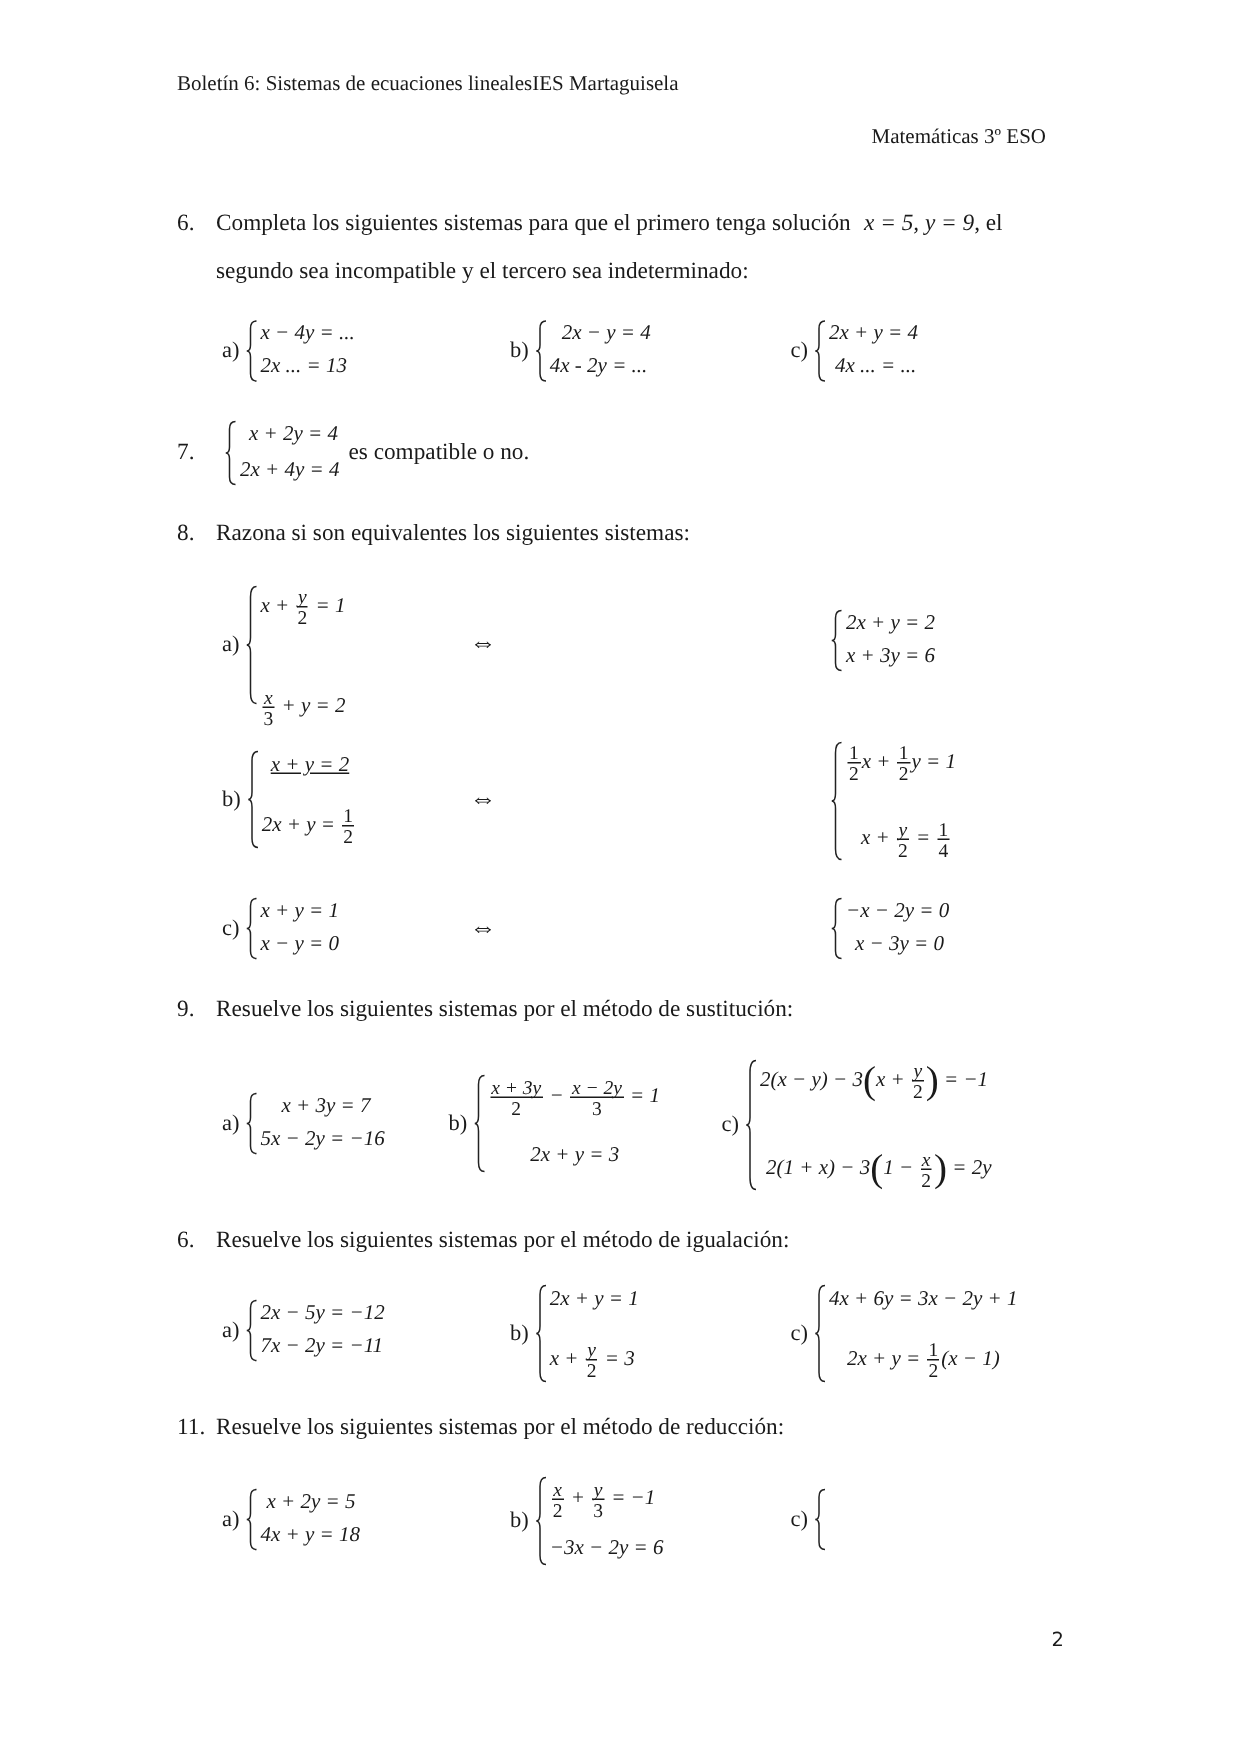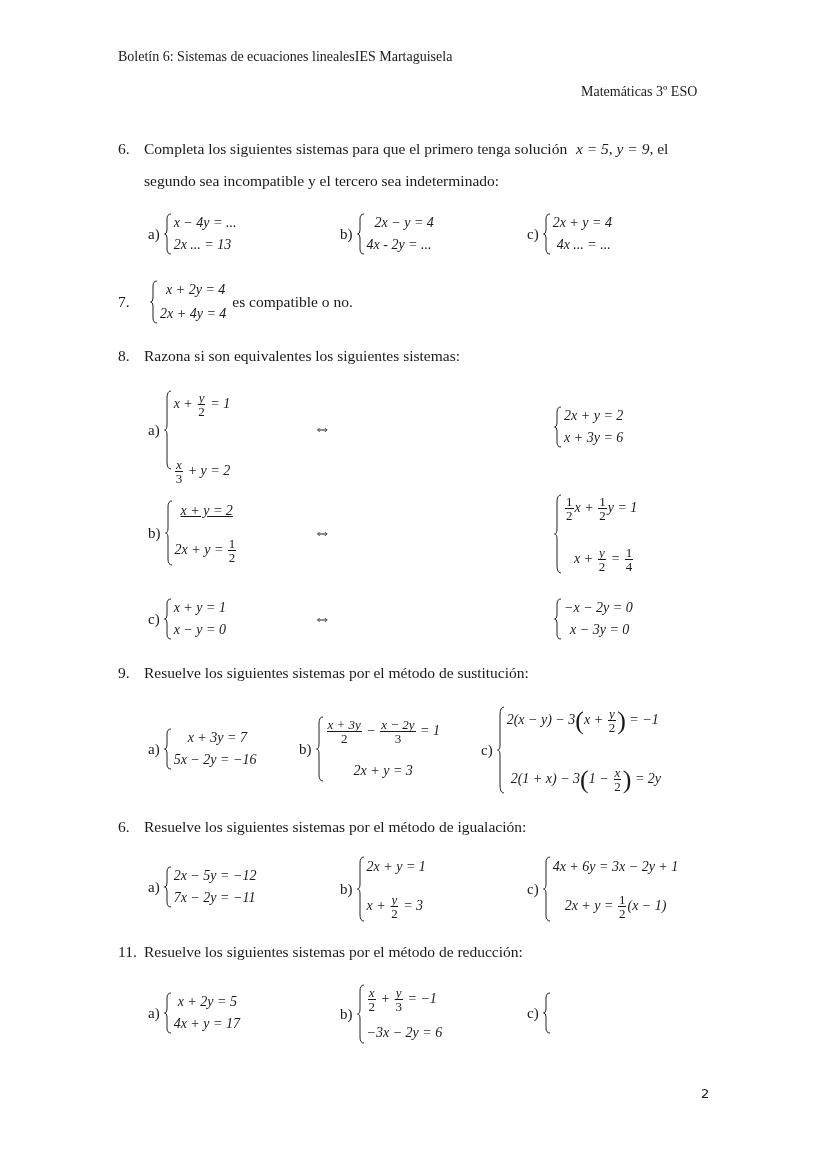--- a/index.html
+++ b/index.html
@@ -290,21 +290,21 @@
 </div>
 <div class="sys" style="left:148px; top:992px;">
   <span class="lab">a)</span>
   <span class="brace">
       <svg width="8" height="42" viewBox="0 0 8 42">
         <path d="M7 1 Q3 1 3 6 L3 17 Q3 21 0.5 21 Q3 21 3 25 L3 36 Q3 41 7 41" fill="none" stroke="#222" stroke-width="1"></path>
       </svg>
     </span>
   <div class="eqs m" style="height:40px;">
       <div style="padding-left:4px;">x + 2y = 5</div>
-      <div>4x + y = 17</div>
+      <div>4x + y = 18</div>
     </div>
 </div>
 <div class="sys" style="left:340px; top:984px;">
   <span class="lab">b)</span>
   <span class="brace">
       <svg width="8" height="60" viewBox="0 0 8 60">
         <path d="M7 1 Q3 1 3 7 L3 25 Q3 30 0.5 30 Q3 30 3 35 L3 53 Q3 59 7 59" fill="none" stroke="#222" stroke-width="1"></path>
       </svg>
     </span>
   <div class="eqs m" style="height:56px;">

